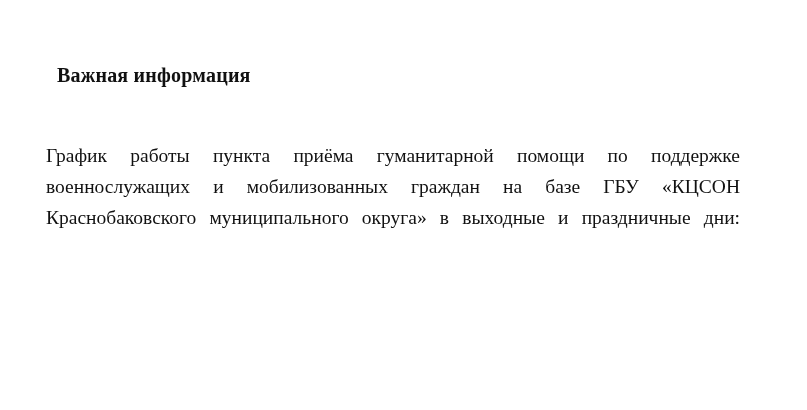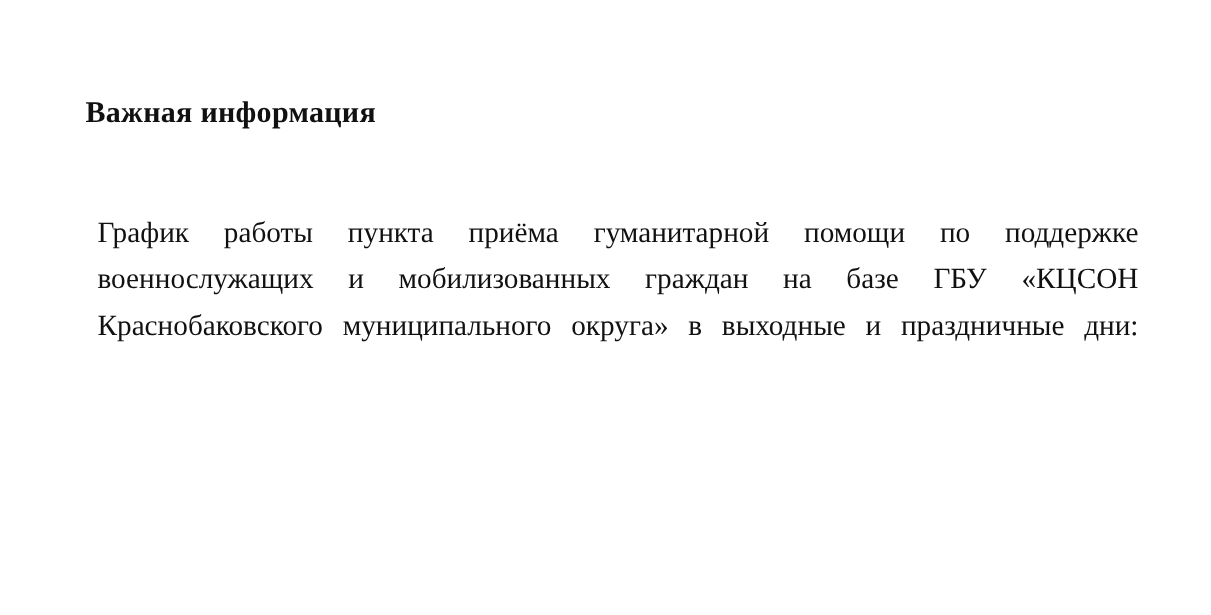--- a/index.html
+++ b/index.html
@@ -26,21 +26,21 @@
     left: 57px;
     top: 50px;
     font-size: 20px;
     font-weight: bold;
     letter-spacing: 0.2px;
     line-height: 1.25;
     color: #111111;
   }
   .doc-body {
     position: absolute;
-    left: 65px;
+    left: 46px;
     top: 140px;
     width: 694px;
   }
   .paragraph-justified {
     text-align: justify;
     text-justify: inter-word;
     font-size: 19.5px;
     line-height: 31px;
     color: #111111;
     margin: 0;

